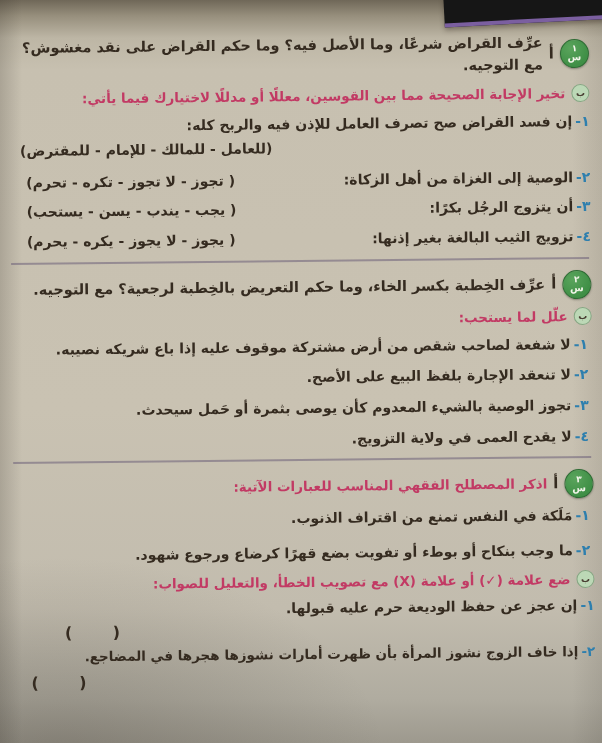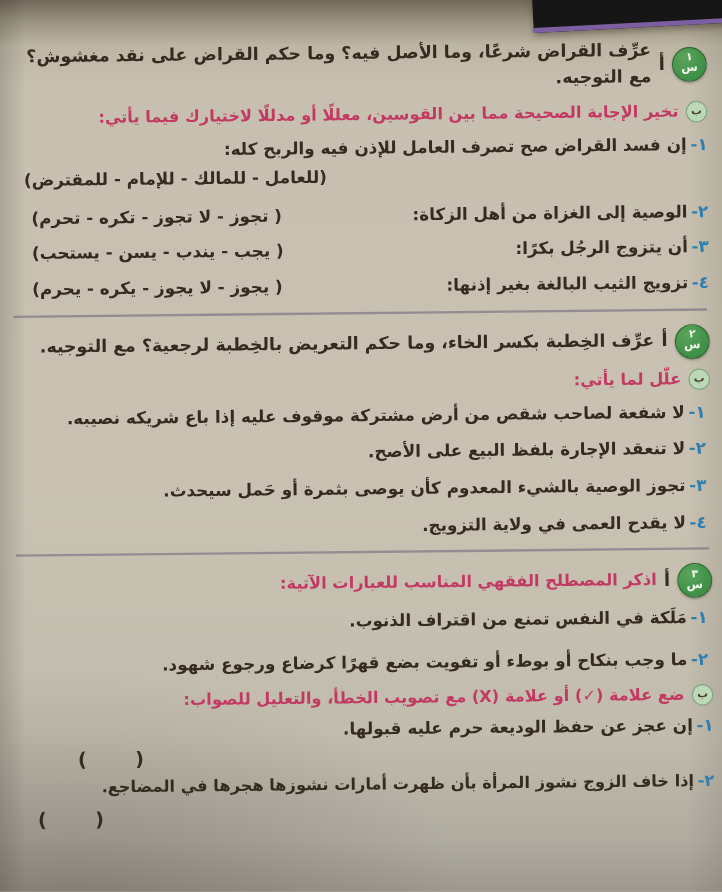--- a/index.html
+++ b/index.html
@@ -123,21 +123,21 @@
         <span class="s">س</span>
       </span>
       <span class="part-label">أ</span>
       <span class="qtext">عرِّف الخِطبة بكسر الخاء، وما حكم التعريض بالخِطبة لرجعية؟ مع التوجيه.</span>
     </div>
 
     <div class="row b-row">
       <span class="bullet">
         <span>ب</span>
       </span>
-      <span class="pink">علّل لما يأتي:</span>
+      <span class="pink">علّل لما يستحب:</span>
     </div>
 
     <div class="indent-items">
       <div class="item" style="margin-bottom:9px">
         <span class="num">١-</span><span>لا شفعة لصاحب شقص من أرض مشتركة موقوف عليه إذا باع شريكه نصيبه.</span>
       </div>
       <div class="item" style="margin-bottom:9px">
         <span class="num">٢-</span><span>لا تنعقد الإجارة بلفظ البيع على الأصح.</span>
       </div>
       <div class="item" style="margin-bottom:9px">

